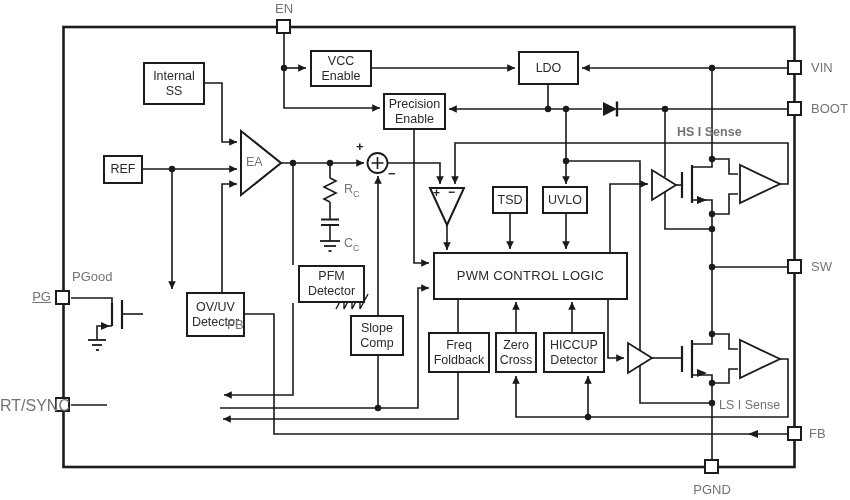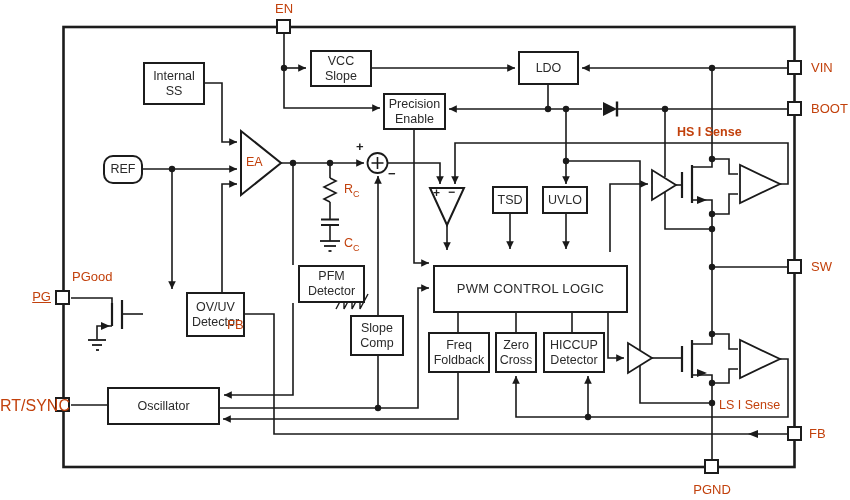--- a/index.html
+++ b/index.html
@@ -3,21 +3,21 @@
 <meta charset="utf-8">
 <style>
   html,body{margin:0;padding:0;background:#fff;}
   #stage{position:relative;width:850px;height:500px;background:#fff;overflow:hidden;
          font-family:"Liberation Sans","DejaVu Sans",sans-serif;}
   #schem{position:absolute;left:0;top:0;}
   .block{position:absolute;box-sizing:border-box;border:2.2px solid #1c1c1c;background:#fff;
          display:flex;align-items:center;justify-content:center;text-align:center;
          font-size:12.5px;line-height:1.18;color:#2a2a2a;white-space:pre-line;}
   .pin{position:absolute;box-sizing:border-box;width:15px;height:15px;border:2px solid #1c1c1c;background:#fff;}
-  .lbl{position:absolute;font-size:13px;color:#c2410c;white-space:nowrap;}
+  .lbl{position:absolute;font-size:13px;color:#737373;white-space:nowrap;}
   .lbl.small{font-size:12.5px;}
   .lbl.sign{font-size:13px;font-weight:bold;color:#222;}
   .lbl sub{font-size:9px;}
   .pwm-text{font-size:13px;letter-spacing:.3px;}
 </style>
 </head>
 <body>
 
 <div id="stage">
 
@@ -163,42 +163,41 @@
     <g stroke="#1a1a1a" fill="#fff">
       <circle cx="377.5" cy="163" r="10" stroke-width="1.8"></circle>
       <path d="M371.5,163 H383.5 M377.5,157 V169" stroke-width="1.6" fill="none"></path>
     </g>
 
     <path d="M336,309 L344,294 L344,309 L352,294 L352,309 L360,294 L360,309 L368,294" fill="none" stroke="#1a1a1a" stroke-width="1.4"></path>
   </svg>
 
   <div class="block" style="left:143px;top:62px;width:62px;height:43px;"><span>Internal
 SS</span></div>
-  <div class="block" style="left:103px;top:155px;width:40px;height:29px;border-radius:10px;"><span>REF</span></div>
+  <div class="block" style="left:103px;top:155px;width:40px;height:29px;"><span>REF</span></div>
   <div class="block" style="left:310px;top:50px;width:62px;height:37px;"><span>VCC
-Slope</span></div>
+Enable</span></div>
   <div class="block" style="left:383px;top:93px;width:63px;height:37px;"><span>Precision
 Enable</span></div>
   <div class="block" style="left:518px;top:51px;width:61px;height:34px;"><span>LDO</span></div>
   <div class="block" style="left:492px;top:186px;width:36px;height:28px;"><span>TSD</span></div>
   <div class="block" style="left:542px;top:186px;width:46px;height:28px;"><span>UVLO</span></div>
-  <div class="block pwm-text" style="left:433px;top:252px;width:195px;height:48px;margin-top:13px;"><span>PWM CONTROL LOGIC</span></div>
+  <div class="block pwm-text" style="left:433px;top:252px;width:195px;height:48px;"><span>PWM CONTROL LOGIC</span></div>
   <div class="block" style="left:258px;top:265px;width:67px;height:38px;margin-left:40px;"><span>PFM
 Detector</span></div>
   <div class="block" style="left:143px;top:292px;width:59px;height:45px;margin-left:43px;"><span>OV/UV
 Detector</span></div>
   <div class="block" style="left:428px;top:332px;width:62px;height:41px;"><span>Freq
 Foldback</span></div>
   <div class="block" style="left:350px;top:315px;width:54px;height:41px;"><span>Slope
 Comp</span></div>
   <div class="block" style="left:495px;top:332px;width:42px;height:41px;"><span>Zero
 Cross</span></div>
   <div class="block" style="left:543px;top:332px;width:62px;height:41px;"><span>HICCUP
 Detector</span></div>
-  <div class="block" style="left:107px;top:387px;width:113px;height:38px;"><span>Oscillator</span></div>
 
   <div class="pin" style="left:276px;top:19px;"></div>
   <div class="pin" style="left:787px;top:60px;"></div>
   <div class="pin" style="left:787px;top:101px;"></div>
   <div class="pin" style="left:787px;top:259px;"></div>
   <div class="pin" style="left:787px;top:426px;"></div>
   <div class="pin" style="left:704px;top:459px;"></div>
   <div class="pin" style="left:55px;top:290px;"></div>
   <div class="pin" style="left:55px;top:397px;"></div>
 

